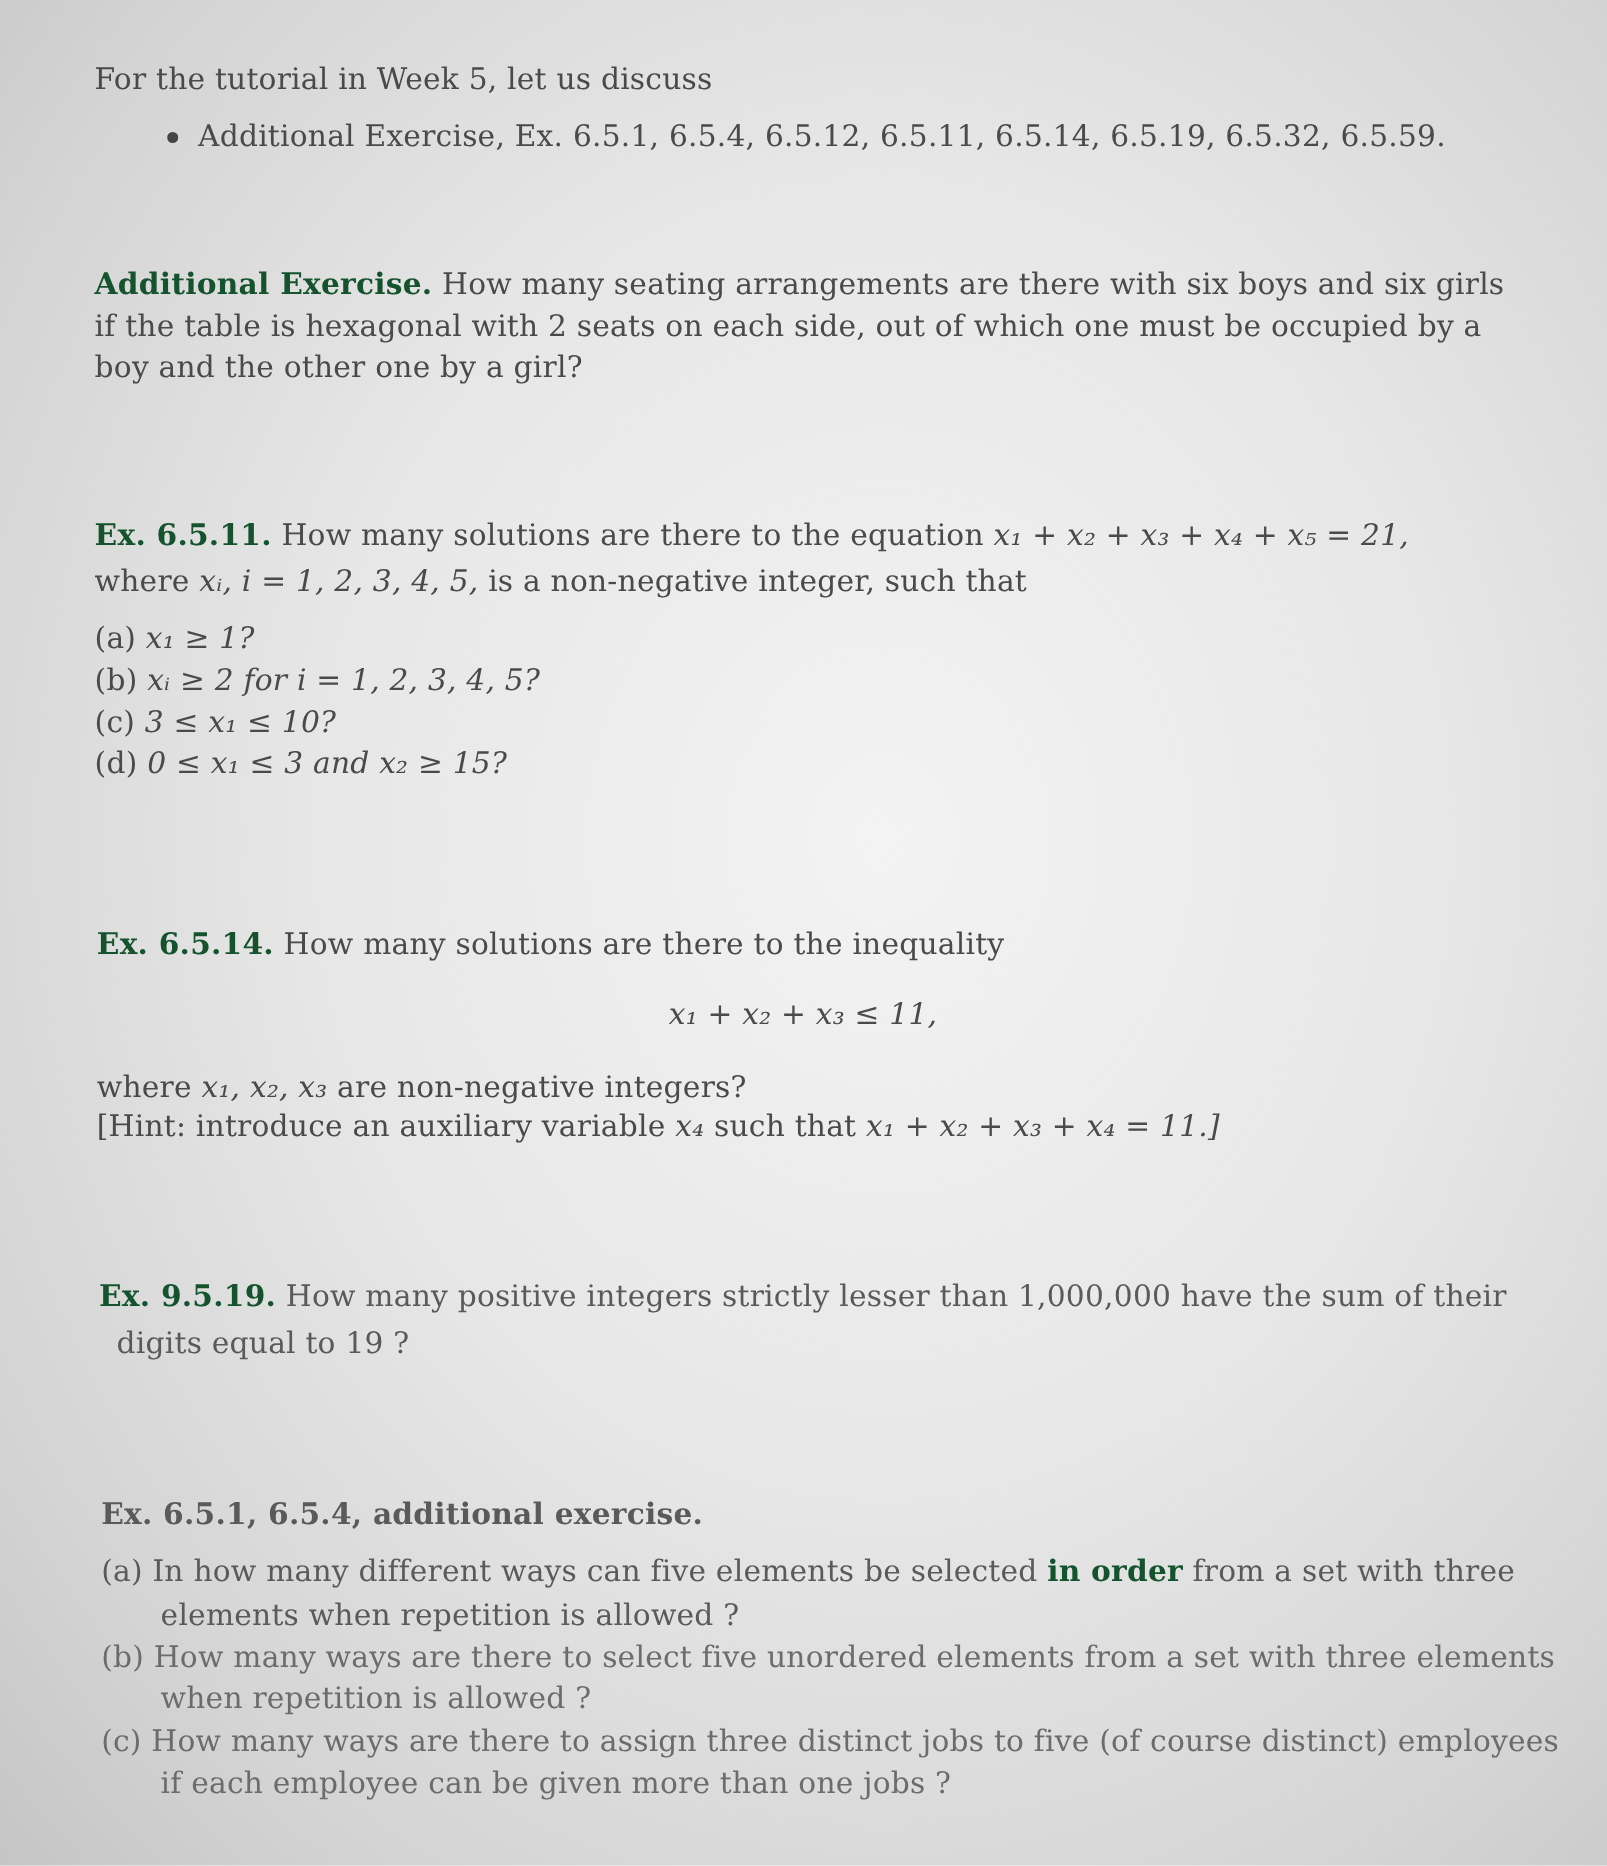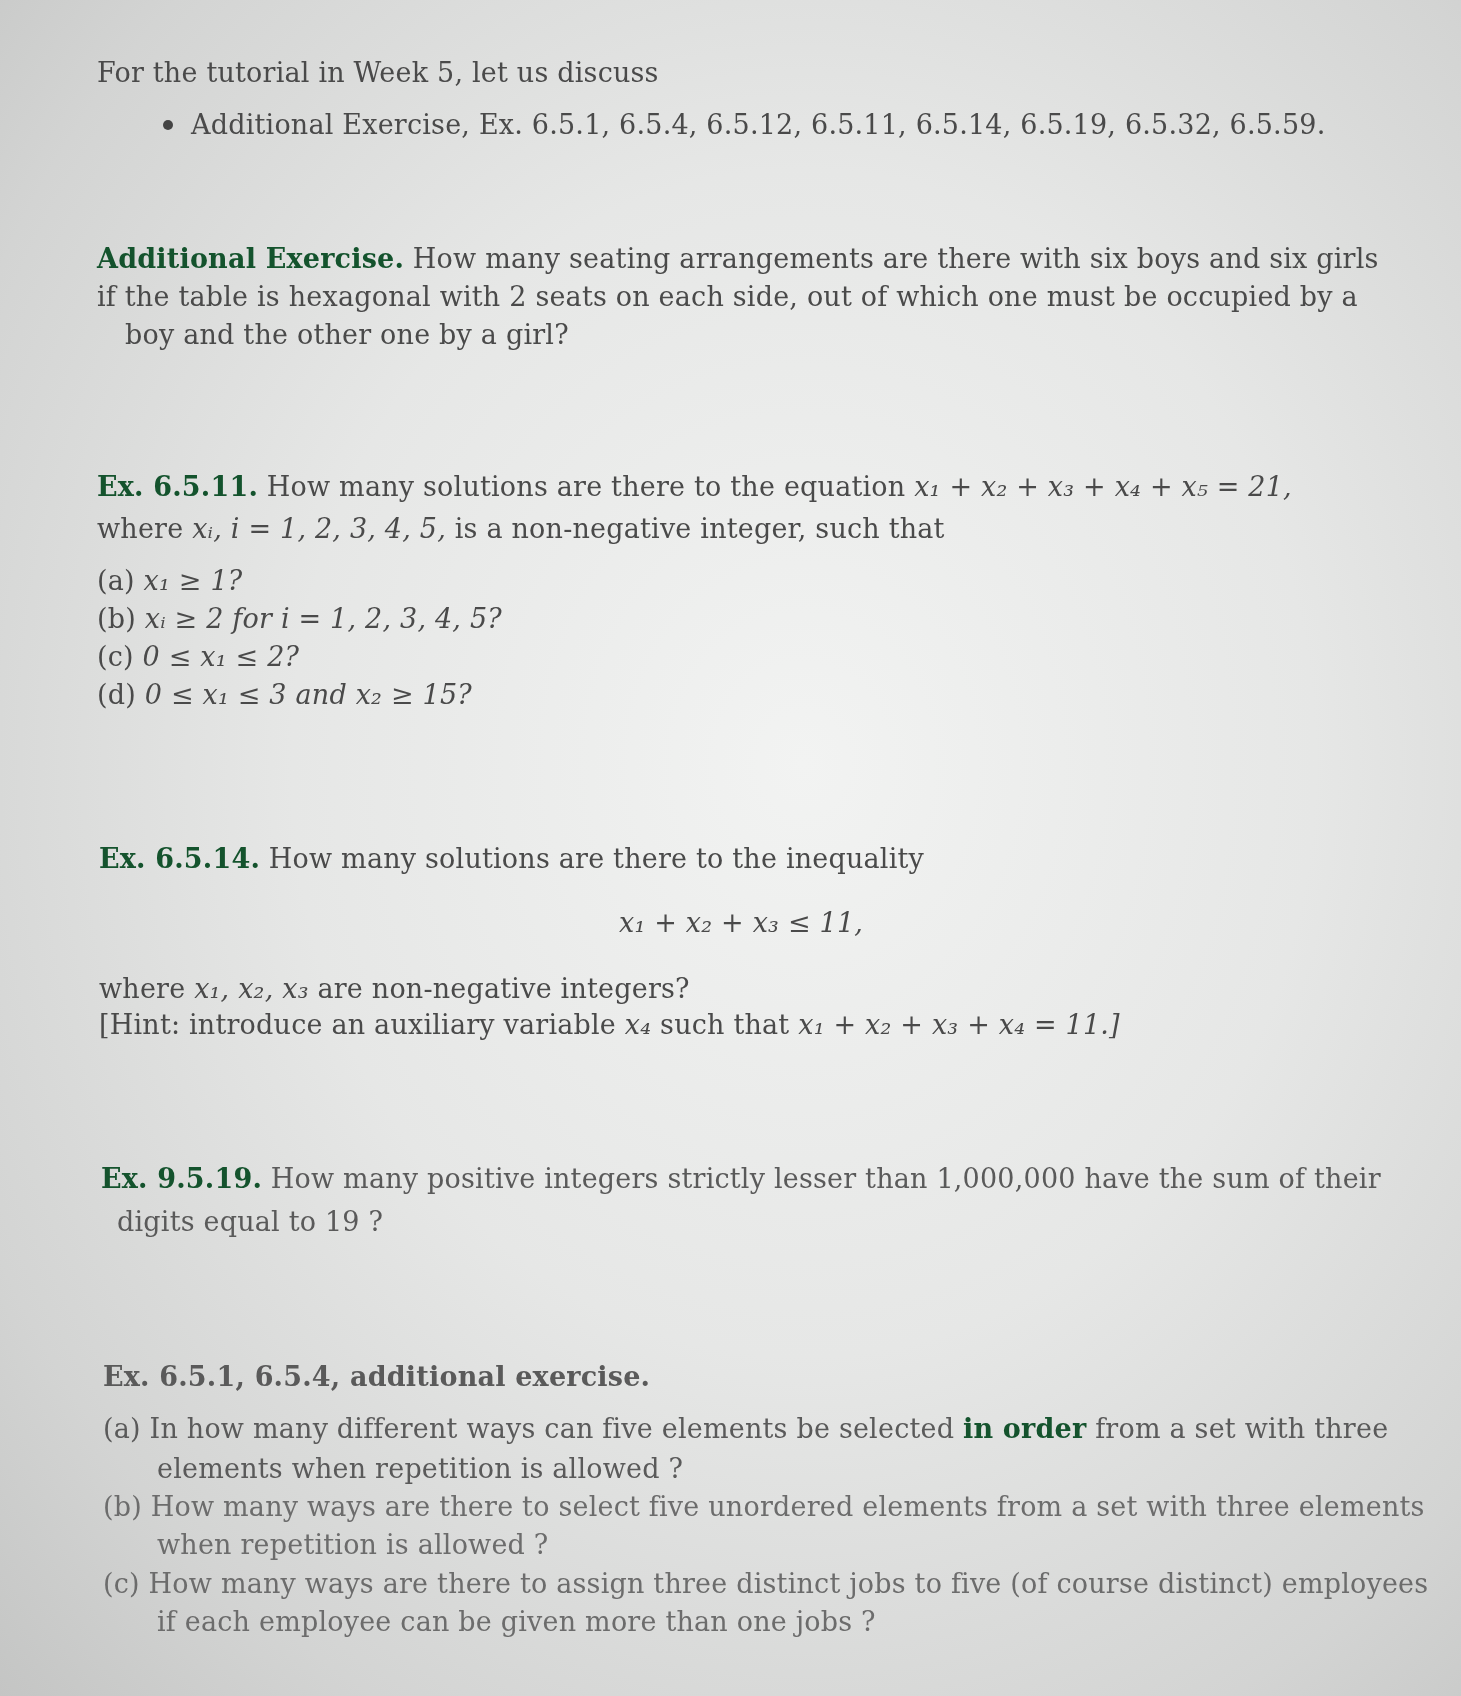--- a/index.html
+++ b/index.html
@@ -3,21 +3,21 @@
 <meta charset="utf-8">
 <style>
   html, body { margin: 0; padding: 0; }
   body {
     width: 1461px; height: 1696px; overflow: hidden;
     background: radial-gradient(ellipse at 55% 45%, #f2f3f2 0%, #e6e7e6 45%, #d3d4d3 80%, #c4c5c4 100%);
     font-family: "DejaVu Serif", "Liberation Serif", serif;
     color: #4a4a4a;
     position: relative;
   }
-  .page { position: absolute; left: 11px; top: 0; width: 1429px; height: 1696px; padding-left: 19px; }
+  .page { position: absolute; left: 0; top: 0; width: 1429px; height: 1696px; padding-left: 19px; }
   .line { position: absolute; font-size: 27px; line-height: 38px; white-space: nowrap; letter-spacing: 0.2px; }
   .bold { font-weight: bold; color: #14532d; }
   .math { font-style: italic; }
   .bullet { position: absolute; width: 10px; height: 10px; border-radius: 50%; background: #444; }
   .blur { filter: blur(0.6px); }
   .faded { color: #5a5a5a; }
   .more-faded { color: #6c6c6c; }
 </style>
 </head>
 <body>
@@ -26,21 +26,21 @@
 
   <div class="line" style="left:86px; top:54px;">For the tutorial in Week 5, let us discuss</div>
   <div class="bullet" style="left:152px; top:120px;"></div>
   <div class="line" style="left:180px; top:106px;">Additional Exercise, Ex. 6.5.1, 6.5.4, 6.5.12, 6.5.11, 6.5.14, 6.5.19, 6.5.32, 6.5.59.</div>
 
   <div class="line" style="left:86px; top:240px;">
     <span class="bold">Additional Exercise.</span>
     <span>How many seating arrangements are there with six boys and six girls</span>
   </div>
   <div class="line" style="left:86px; top:278px;">if the table is hexagonal with 2 seats on each side, out of which one must be occupied by a</div>
-  <div class="line" style="left:86px; top:316px;margin-left:28px;">boy and the other one by a girl?</div>
+  <div class="line" style="left:86px; top:316px;">boy and the other one by a girl?</div>
 
   <div class="line" style="left:86px; top:468px;">
     <span class="bold">Ex. 6.5.11.</span>
     <span>How many solutions are there to the equation</span>
     <span class="math">x₁ + x₂ + x₃ + x₄ + x₅ = 21,</span>
   </div>
   <div class="line" style="left:86px; top:510px;">
     <span>where</span>
     <span class="math">xᵢ, i = 1, 2, 3, 4, 5,</span>
     <span>is a non-negative integer, such that</span>
@@ -48,21 +48,21 @@
   <div class="line" style="left:86px; top:562px;">
     <span>(a)</span>
     <span class="math">x₁ ≥ 1?</span>
   </div>
   <div class="line" style="left:86px; top:600px;">
     <span>(b)</span>
     <span class="math">xᵢ ≥ 2 for i = 1, 2, 3, 4, 5?</span>
   </div>
   <div class="line" style="left:86px; top:638px;">
     <span>(c)</span>
-    <span class="math">0 ≤ x₁ ≤ 2?</span>
+    <span class="math">3 ≤ x₁ ≤ 10?</span>
   </div>
   <div class="line" style="left:86px; top:676px;">
     <span>(d)</span>
     <span class="math">0 ≤ x₁ ≤ 3 and x₂ ≥ 15?</span>
   </div>
 
   <div class="line" style="left:88px; top:840px;">
     <span class="bold">Ex. 6.5.14.</span>
     <span>How many solutions are there to the inequality</span>
   </div>

